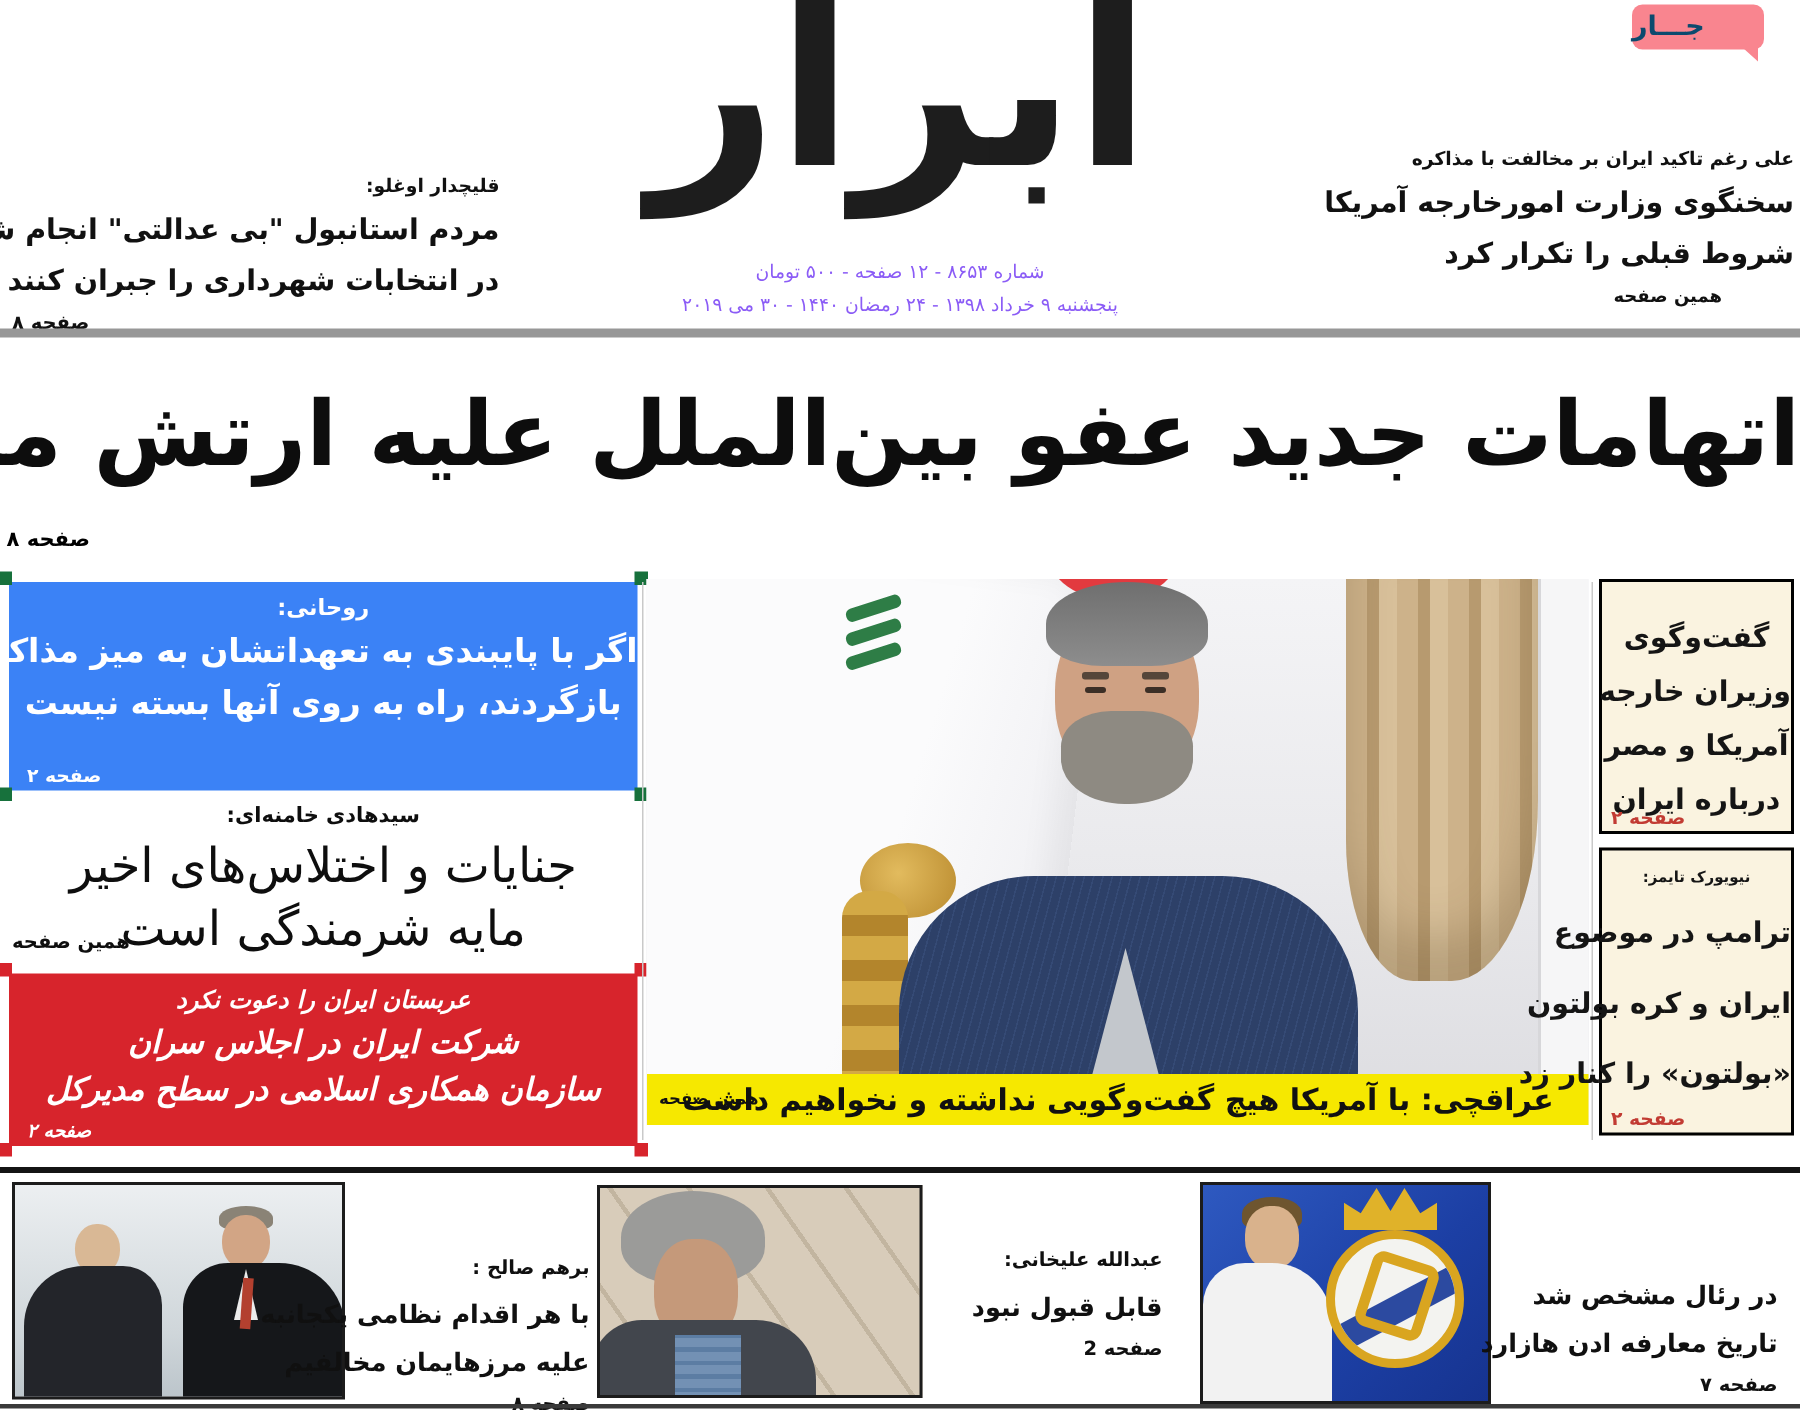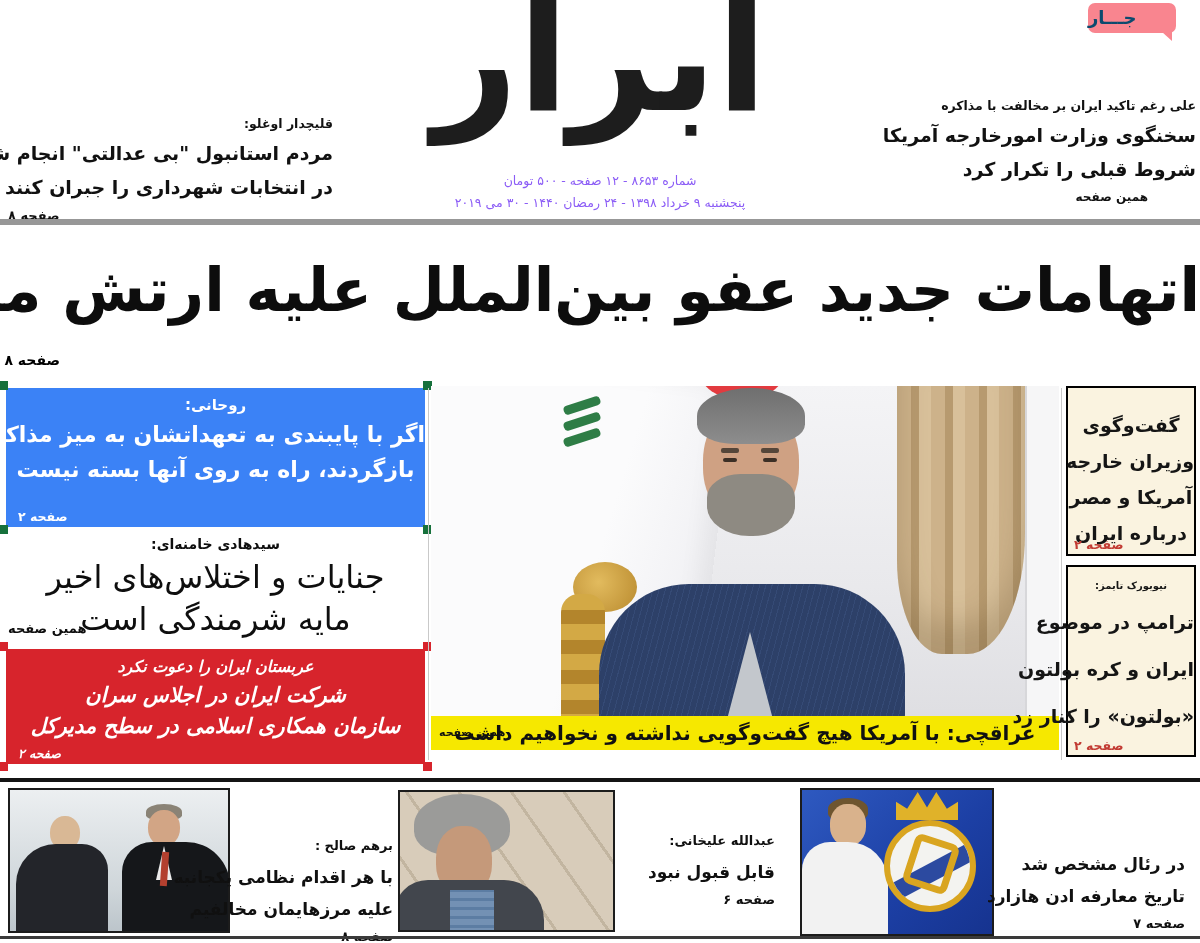--- a/index.html
+++ b/index.html
@@ -289,21 +289,21 @@
 
   <div class="bphoto bp-center">
     <div class="bpc-hair"></div>
     <div class="bpc-face"></div>
     <div class="bpc-jacket"></div>
     <div class="bpc-shirt"></div>
   </div>
   <div class="bstory bs-center">
     <div class="kicker">عبدالله علیخانی:</div>
     <div class="hl">قابل قبول نبود</div>
-    <div class="pg">صفحه ۶</div>
+    <div class="pg">صفحه 2</div>
   </div>
 
   <div class="bphoto bp-right">
     <div class="bpr-hair"></div>
     <div class="bpr-head"></div>
     <div class="bpr-body"></div>
     <div class="bpr-crest-crown"></div>
     <div class="bpr-crest">
       <div class="bpr-crest-band"></div>
       <div class="bpr-crest-mono"></div>

